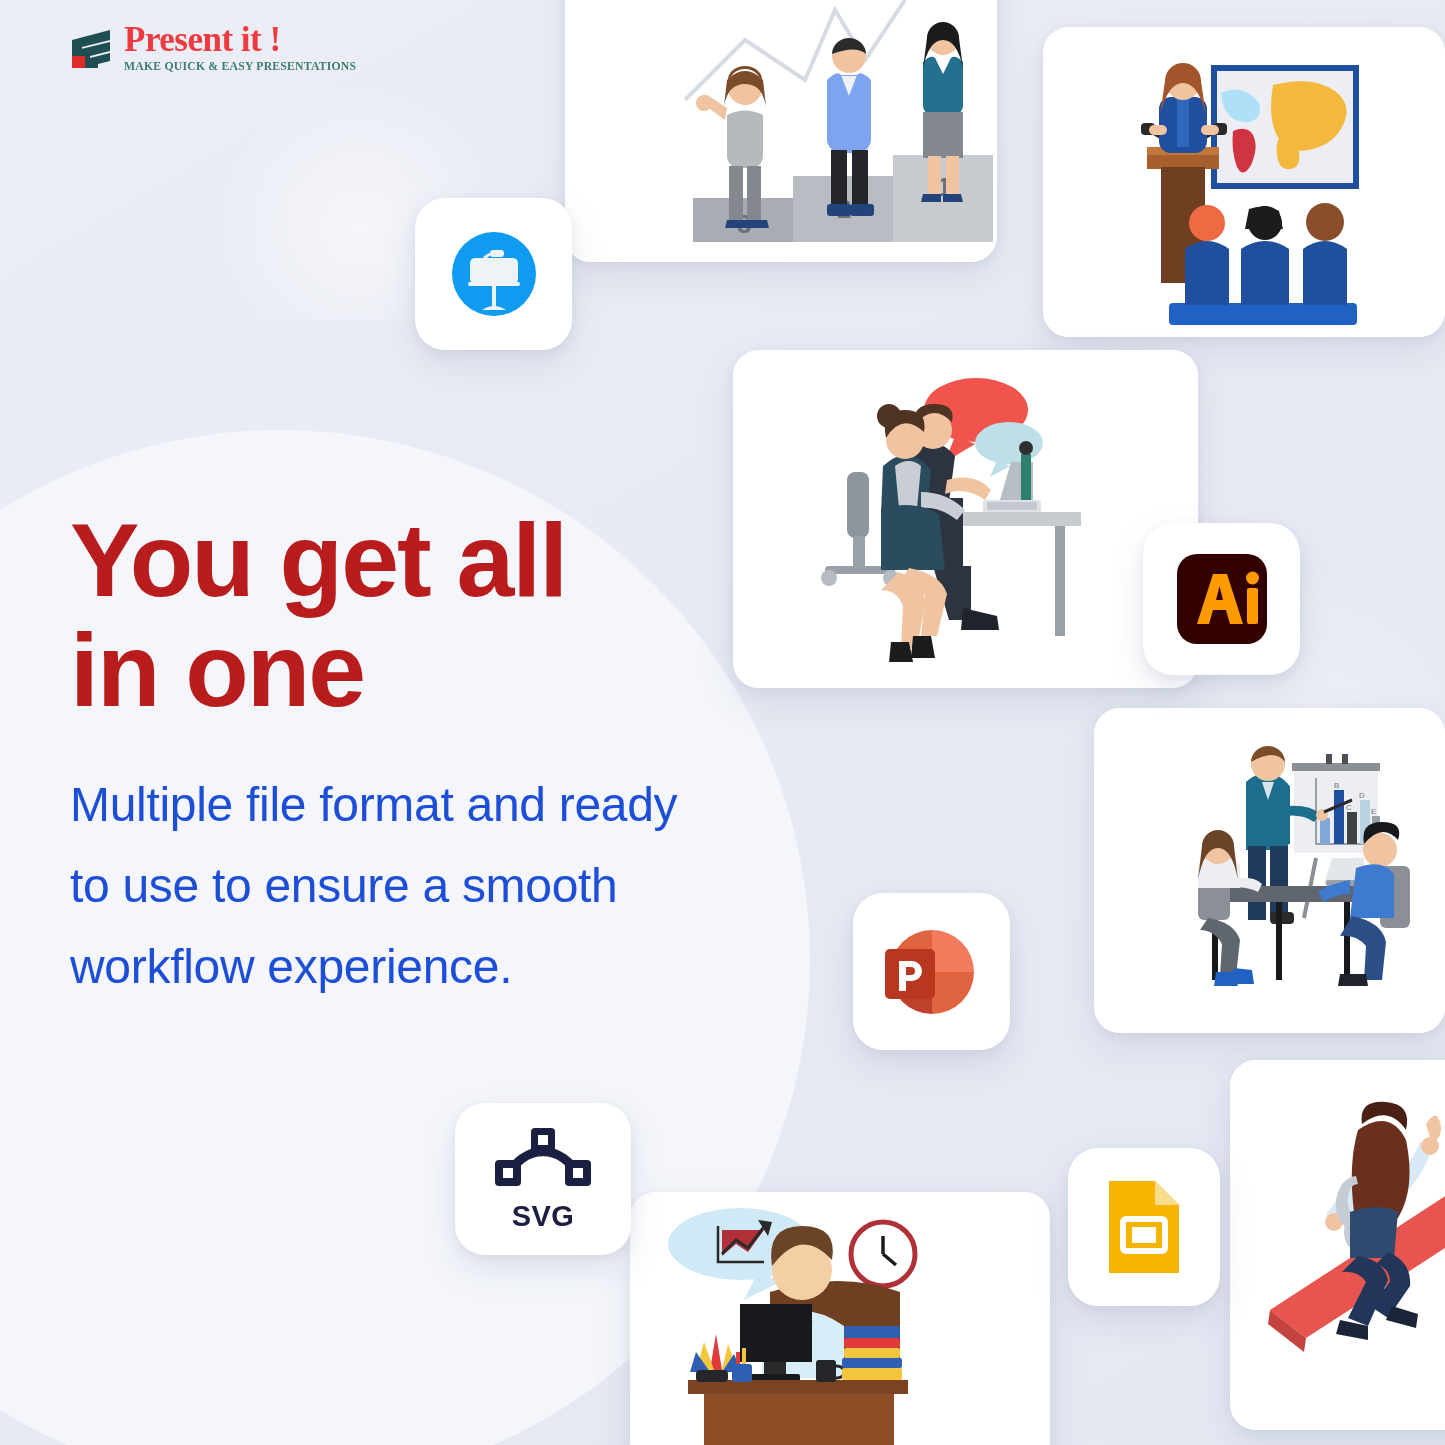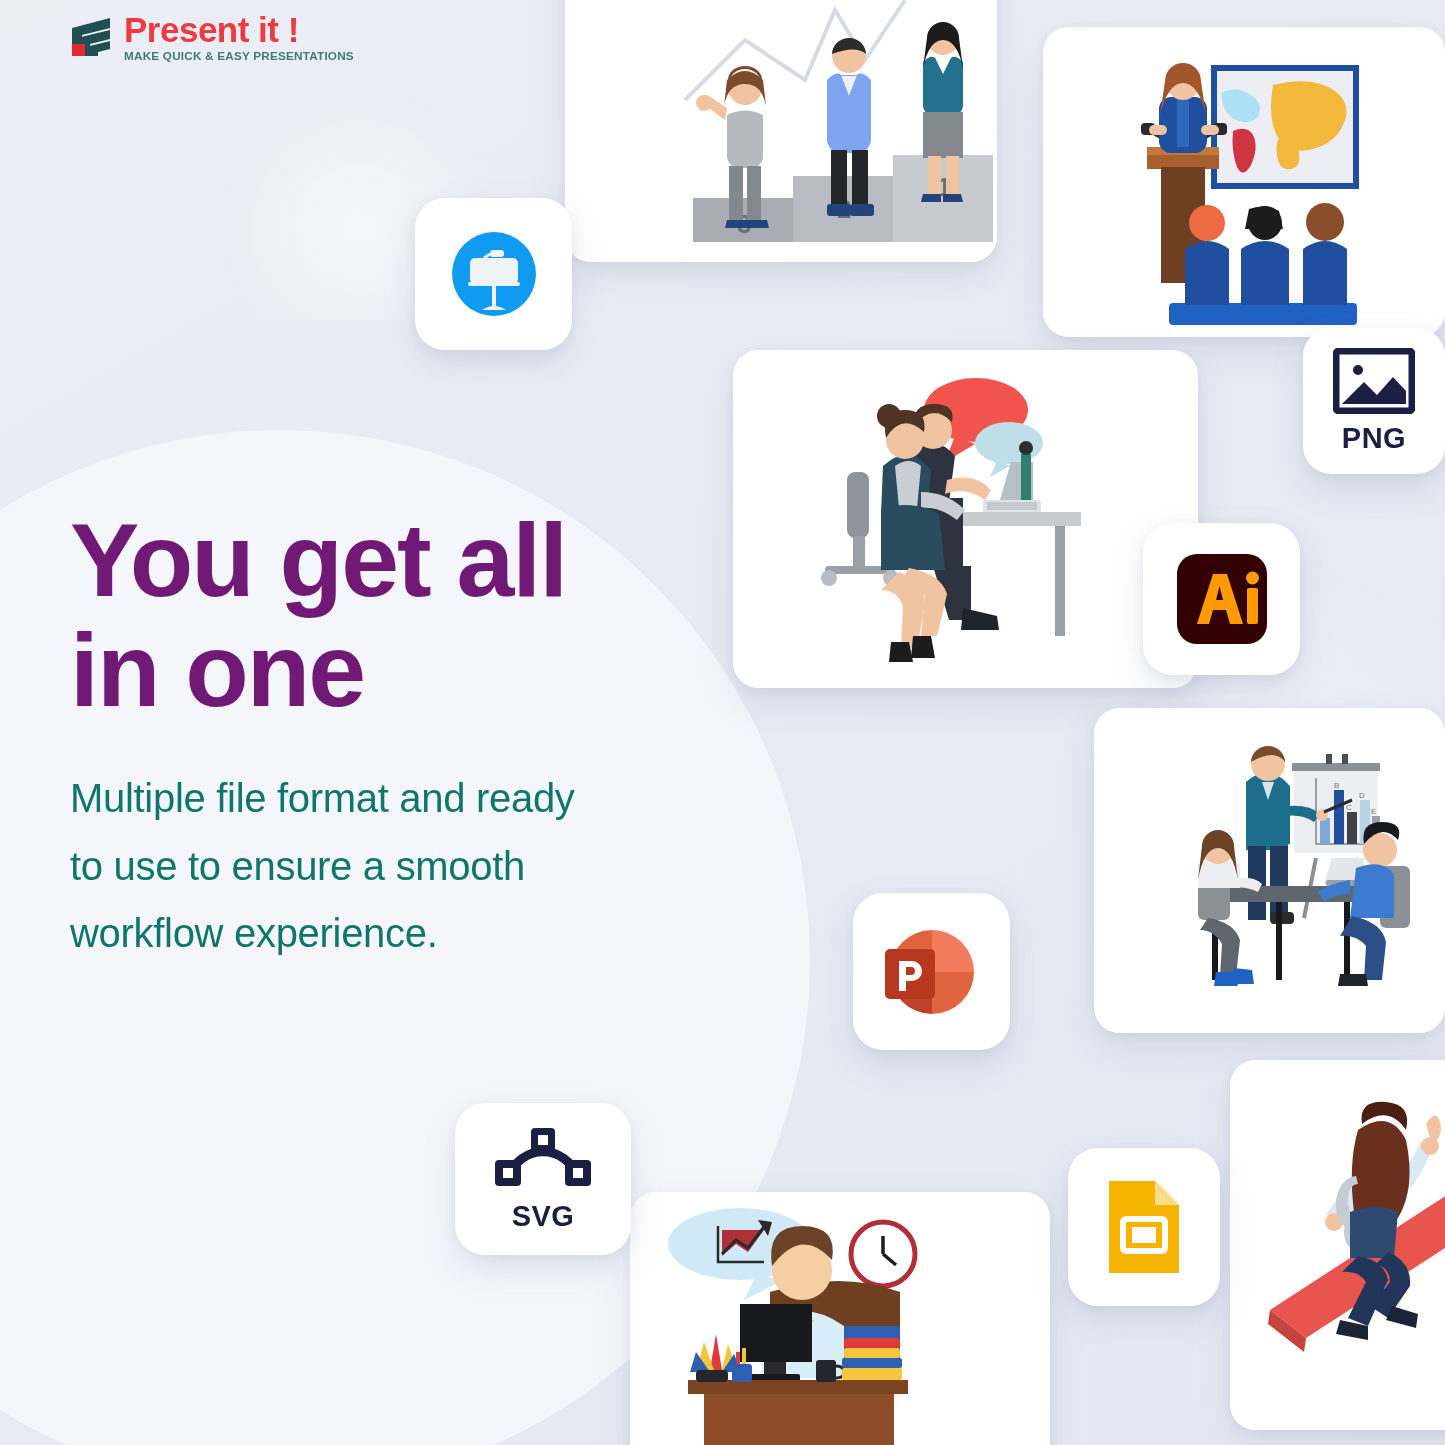--- a/index.html
+++ b/index.html
@@ -51,42 +51,42 @@
     align-items:center; justify-content:center;
     gap:6px;
   }
   .badge-label {
     font-weight:bold;
     color:#1b1f42;
     letter-spacing:.5px;
   }
 
   
-  #logo { position:absolute; left:68px; top:12px; display:flex; align-items:center; gap:10px; }
+  #logo { position:absolute; left:68px; top:22px; display:flex; align-items:flex-end; gap:10px;font-family:Liberation Serif, serif; }
   #logo-text-wrap { display:flex; flex-direction:column; }
   #logo-word {
     font-size:35px; font-weight:bold; color:#ef3a40;
     line-height:1; letter-spacing:-.5px;
   }
   #logo-tag {
     font-size:11.5px; font-weight:bold; color:#3c7b78;
     letter-spacing:.2px; margin-top:3px;
     transform:scaleX(1.02); transform-origin:left;
   }
 
   
   #copy { position:absolute; left:70px; top:505px; width:700px; }
   #headline {
-    font-size:104px; font-weight:bold; color:#701a75;
+    font-size:104px; font-weight:bold; color:#b91c1c;
     line-height:1.06; letter-spacing:-2px;
     white-space:pre-line;
   }
   #subcopy {
     margin-top:40px;
-    font-size:40px; color:#0f766e;
+    font-size:48px; color:#1d4ed8;
     line-height:1.68; letter-spacing:-.3px;
     white-space:pre-line;
   }
 
   svg { display:block; }
 </style>
 </head>
 <body>
 
 <div id="stage">
@@ -421,30 +421,20 @@
         <rect x="24" y="32" width="48" height="26" rx="5" fill="#eef3f6"></rect>
         <rect x="22" y="56" width="52" height="4" rx="2" fill="#eef3f6"></rect>
         <rect x="46" y="60" width="4" height="22" fill="#eef3f6"></rect>
         <path d="M36 84 q12 -8 24 0 z" fill="#eef3f6"></path>
         <rect x="44" y="24" width="14" height="7" rx="3" fill="#eef3f6"></rect>
         <path d="M44 28 l-6 4" stroke="#eef3f6" stroke-width="3"></path>
       </svg>
     </span>
   </div>
 
-  <div class="badge" style="left:1303px; top:328px; width:142px; height:146px; border-radius:28px;">
-    <span>
-      <svg width="82" height="66" viewBox="0 0 82 66">
-        <rect x="3" y="3" width="76" height="60" rx="3" fill="none" stroke="#1b1f42" stroke-width="7"></rect>
-        <circle cx="25" cy="22" r="5" fill="#1b1f42"></circle>
-        <path d="M9 56 l22 -22 l13 13 l16 -18 l13 14 l0 13 z" fill="#1b1f42"></path>
-      </svg>
-    </span>
-    <span class="badge-label" style="font-size:29px; margin-top:2px;">PNG</span>
-  </div>
 
   <div class="badge" style="left:1143px; top:523px; width:157px; height:152px;">
     <span>
       <svg width="98" height="98" viewBox="0 0 98 98">
         <rect x="4" y="4" width="90" height="90" rx="20" fill="#330000"></rect>
         <path d="M24 74 L40 24 L54 24 L70 74 L57 74 L53 60 L40 60 L36 74 Z M43 50 L50 50 L46.5 36 Z" fill="#ff9a00"></path>
         <rect x="74" y="38" width="11" height="36" rx="2" fill="#ff9a00"></rect>
         <circle cx="79.5" cy="28" r="6.5" fill="#ff9a00"></circle>
       </svg>
     </span>

